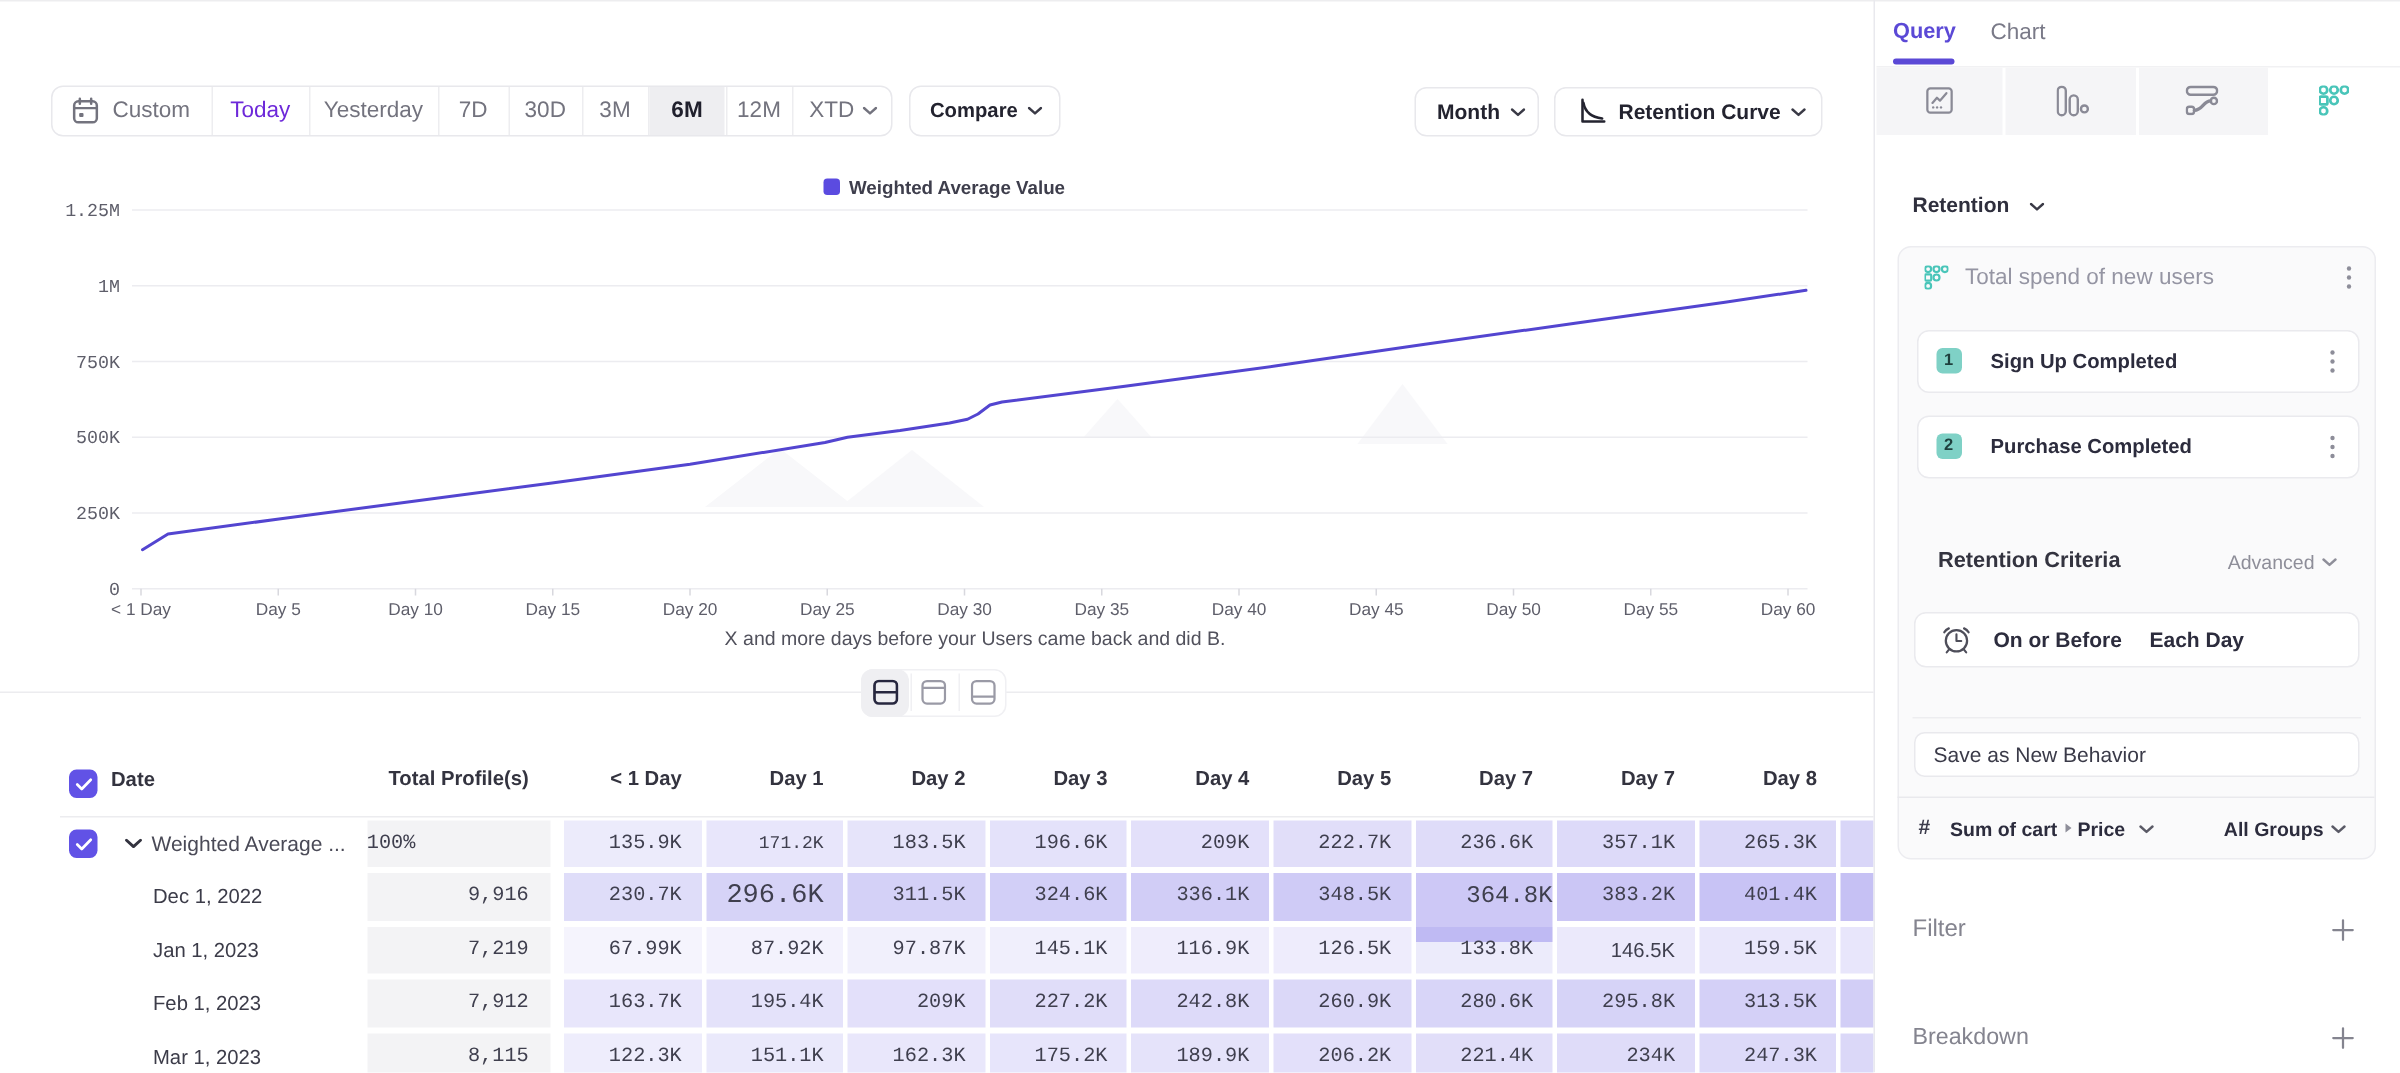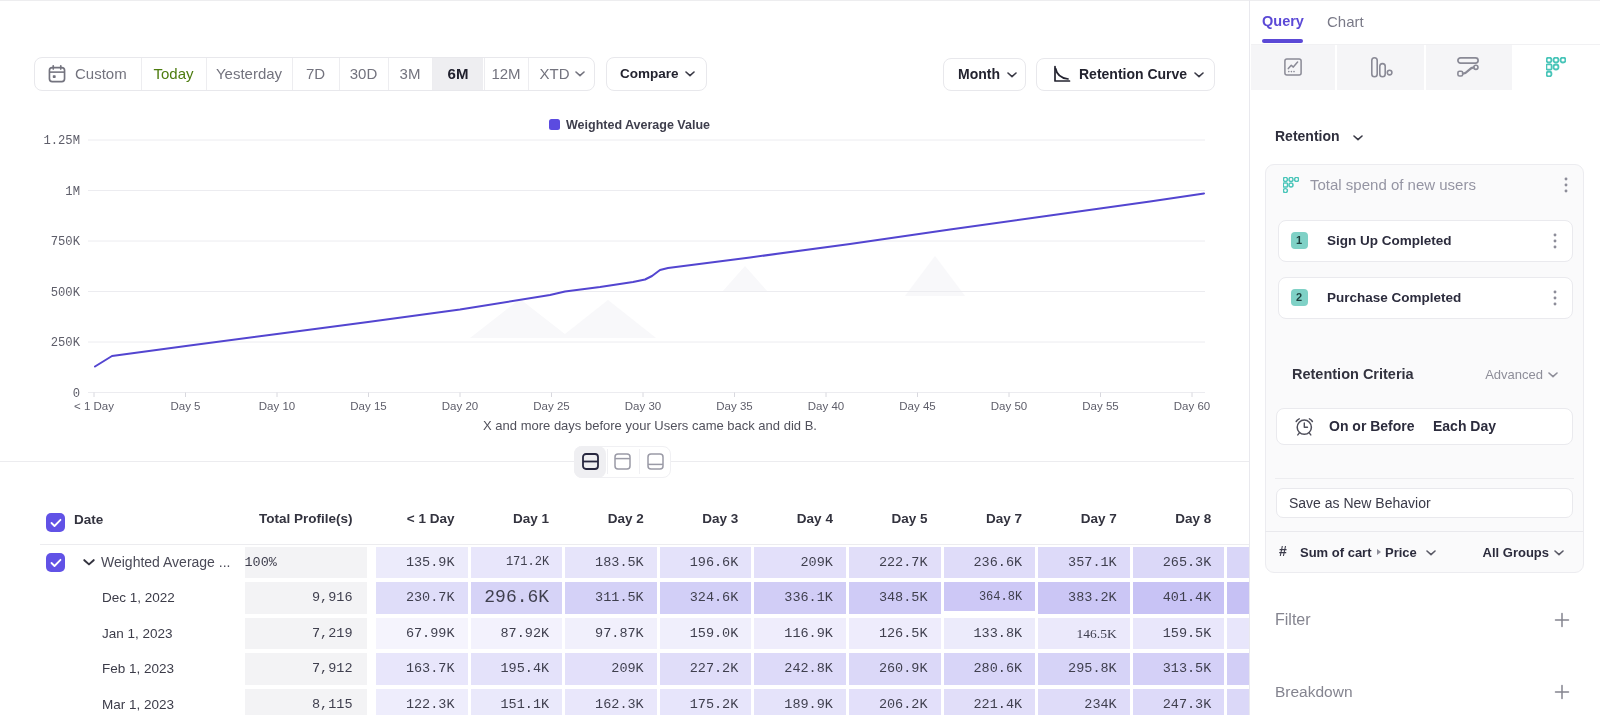--- a/index.html
+++ b/index.html
@@ -11,21 +11,21 @@
 <div style="position:absolute;left:0;top:0;width:1249px;height:715px;overflow:hidden">
 <div style="position:absolute;left:34px;top:56.5px;width:561px;height:34px;border:1px solid #e8e8ec;border-radius:8px;box-sizing:border-box;background:#fff"></div>
       <svg style="position:absolute;left:47px;top:64px" width="20" height="20" viewBox="0 0 18 18" fill="none">
         <rect x="2.2" y="3.2" width="13.6" height="12.6" rx="2.5" stroke="#73737e" stroke-width="1.5"></rect>
         <path d="M5.6 1.6v3M12.4 1.6v3" stroke="#73737e" stroke-width="1.5" stroke-linecap="round"></path>
         <path d="M2.5 7.3h13" stroke="#73737e" stroke-width="1.4"></path>
         <rect x="5.2" y="10.2" width="2.6" height="2.4" rx="0.6" fill="#73737e"></rect>
       </svg>
       <div style="position:absolute;top:56.5px;height:34px;line-height:34px;text-align:center;font-size:15px;left:75px;width:62px;color:#73737e;text-align:left">Custom</div>
       <div style="position:absolute;left:141px;top:57.5px;width:1px;height:32px;background:#ededf0"></div>
-      <div style="position:absolute;top:56.5px;height:34px;line-height:34px;text-align:center;font-size:15px;left:141px;width:65px;color:#4d7c0f">Today</div>
+      <div style="position:absolute;top:56.5px;height:34px;line-height:34px;text-align:center;font-size:15px;left:141px;width:65px;color:#6d28d9">Today</div>
       <div style="position:absolute;left:206px;top:57.5px;width:1px;height:32px;background:#ededf0"></div>
       <div style="position:absolute;top:56.5px;height:34px;line-height:34px;text-align:center;font-size:15px;left:206px;width:86px;color:#73737e">Yesterday</div>
       <div style="position:absolute;left:292px;top:57.5px;width:1px;height:32px;background:#ededf0"></div>
       <div style="position:absolute;top:56.5px;height:34px;line-height:34px;text-align:center;font-size:15px;left:292px;width:47px;color:#73737e">7D</div>
       <div style="position:absolute;left:339px;top:57.5px;width:1px;height:32px;background:#ededf0"></div>
       <div style="position:absolute;top:56.5px;height:34px;line-height:34px;text-align:center;font-size:15px;left:339px;width:49px;color:#73737e">30D</div>
       <div style="position:absolute;left:388px;top:57.5px;width:1px;height:32px;background:#ededf0"></div>
       <div style="position:absolute;top:56.5px;height:34px;line-height:34px;text-align:center;font-size:15px;left:388px;width:44px;color:#73737e">3M</div>
       <div style="position:absolute;left:432px;top:57.5px;width:1px;height:32px;background:#ededf0"></div>
       <div style="position:absolute;left:433px;top:57.5px;width:50px;height:32px;background:#eeeef1"></div>
@@ -157,34 +157,34 @@
       <div style="position:absolute;left:1132.8px;top:546.5px;width:91.5px;height:31.5px;background:rgba(90,76,224,0.221);line-height:31.5px;text-align:right;padding-right:13px;box-sizing:border-box;font-family:'Liberation Mono',monospace;font-size:13.5px;color:#3f3f4e">265.3K</div>
       <div style="position:absolute;left:1227.4px;top:546.5px;width:91.5px;height:31.5px;background:rgba(90,76,224,0.233);line-height:31.5px;text-align:right;padding-right:13px;box-sizing:border-box;font-family:'Liberation Mono',monospace;font-size:13.5px;color:#3f3f4e"></div>
       <div style="position:absolute;left:102px;top:582.0px;height:31.5px;line-height:31.5px;font-size:13.5px;color:#3c3c49">Dec 1, 2022</div>
       <div style="position:absolute;left:244.5px;top:582.0px;width:122px;height:31.5px;background:#f3f3f5;line-height:31.5px;text-align:right;padding-right:14px;box-sizing:border-box;font-family:'Liberation Mono',monospace;font-size:13.5px;color:#3f3f4e">9,916</div>
       <div style="position:absolute;left:376.0px;top:582.0px;width:91.5px;height:31.5px;background:rgba(90,76,224,0.192);line-height:31.5px;text-align:right;padding-right:13px;box-sizing:border-box;font-family:'Liberation Mono',monospace;font-size:13.5px;color:#3f3f4e">230.7K</div>
       <div style="position:absolute;left:470.6px;top:582.0px;width:91.5px;height:31.5px;background:rgba(90,76,224,0.247);line-height:31.5px;text-align:right;padding-right:13px;box-sizing:border-box;font-family:'Liberation Mono',monospace;font-size:18px;color:#3f3f4e">296.6K</div>
       <div style="position:absolute;left:565.2px;top:582.0px;width:91.5px;height:31.5px;background:rgba(90,76,224,0.260);line-height:31.5px;text-align:right;padding-right:13px;box-sizing:border-box;font-family:'Liberation Mono',monospace;font-size:13.5px;color:#3f3f4e">311.5K</div>
       <div style="position:absolute;left:659.8px;top:582.0px;width:91.5px;height:31.5px;background:rgba(90,76,224,0.271);line-height:31.5px;text-align:right;padding-right:13px;box-sizing:border-box;font-family:'Liberation Mono',monospace;font-size:13.5px;color:#3f3f4e">324.6K</div>
       <div style="position:absolute;left:754.4px;top:582.0px;width:91.5px;height:31.5px;background:rgba(90,76,224,0.280);line-height:31.5px;text-align:right;padding-right:13px;box-sizing:border-box;font-family:'Liberation Mono',monospace;font-size:13.5px;color:#3f3f4e">336.1K</div>
       <div style="position:absolute;left:849.0px;top:582.0px;width:91.5px;height:31.5px;background:rgba(90,76,224,0.290);line-height:31.5px;text-align:right;padding-right:13px;box-sizing:border-box;font-family:'Liberation Mono',monospace;font-size:13.5px;color:#3f3f4e">348.5K</div>
-      <div style="position:absolute;left:943.6px;top:582.0px;width:91.5px;height:29px;background:rgba(90,76,224,0.304);line-height:31.5px;text-align:right;padding-right:13px;box-sizing:border-box;font-family:'Liberation Mono',monospace;font-size:12px;color:#3f3f4e">364.8K</div>
+      <div style="position:absolute;left:943.6px;top:582.0px;width:91.5px;height:46px;background:rgba(90,76,224,0.304);line-height:31.5px;text-align:right;box-sizing:border-box;font-family:'Liberation Mono',monospace;font-size:16px;color:#3f3f4e">364.8K</div>
       <div style="position:absolute;left:1038.2px;top:582.0px;width:91.5px;height:31.5px;background:rgba(90,76,224,0.319);line-height:31.5px;text-align:right;padding-right:13px;box-sizing:border-box;font-family:'Liberation Mono',monospace;font-size:13.5px;color:#3f3f4e">383.2K</div>
       <div style="position:absolute;left:1132.8px;top:582.0px;width:91.5px;height:31.5px;background:rgba(90,76,224,0.334);line-height:31.5px;text-align:right;padding-right:13px;box-sizing:border-box;font-family:'Liberation Mono',monospace;font-size:13.5px;color:#3f3f4e">401.4K</div>
       <div style="position:absolute;left:1227.4px;top:582.0px;width:91.5px;height:31.5px;background:rgba(90,76,224,0.347);line-height:31.5px;text-align:right;padding-right:13px;box-sizing:border-box;font-family:'Liberation Mono',monospace;font-size:13.5px;color:#3f3f4e"></div>
       <div style="position:absolute;left:102px;top:617.5px;height:31.5px;line-height:31.5px;font-size:13.5px;color:#3c3c49">Jan 1, 2023</div>
       <div style="position:absolute;left:244.5px;top:617.5px;width:122px;height:31.5px;background:#f3f3f5;line-height:31.5px;text-align:right;padding-right:14px;box-sizing:border-box;font-family:'Liberation Mono',monospace;font-size:13.5px;color:#3f3f4e">7,219</div>
       <div style="position:absolute;left:376.0px;top:617.5px;width:91.5px;height:31.5px;background:rgba(90,76,224,0.057);line-height:31.5px;text-align:right;padding-right:13px;box-sizing:border-box;font-family:'Liberation Mono',monospace;font-size:13.5px;color:#3f3f4e">67.99K</div>
       <div style="position:absolute;left:470.6px;top:617.5px;width:91.5px;height:31.5px;background:rgba(90,76,224,0.073);line-height:31.5px;text-align:right;padding-right:13px;box-sizing:border-box;font-family:'Liberation Mono',monospace;font-size:13.5px;color:#3f3f4e">87.92K</div>
       <div style="position:absolute;left:565.2px;top:617.5px;width:91.5px;height:31.5px;background:rgba(90,76,224,0.082);line-height:31.5px;text-align:right;padding-right:13px;box-sizing:border-box;font-family:'Liberation Mono',monospace;font-size:13.5px;color:#3f3f4e">97.87K</div>
-      <div style="position:absolute;left:659.8px;top:617.5px;width:91.5px;height:31.5px;background:rgba(90,76,224,0.089);line-height:31.5px;text-align:right;padding-right:13px;box-sizing:border-box;font-family:'Liberation Mono',monospace;font-size:13.5px;color:#3f3f4e">159.0K</div>
+      <div style="position:absolute;left:659.8px;top:617.5px;width:91.5px;height:31.5px;background:rgba(90,76,224,0.089);line-height:31.5px;text-align:right;padding-right:13px;box-sizing:border-box;font-family:'Liberation Mono',monospace;font-size:13.5px;color:#3f3f4e">145.1K</div>
       <div style="position:absolute;left:754.4px;top:617.5px;width:91.5px;height:31.5px;background:rgba(90,76,224,0.097);line-height:31.5px;text-align:right;padding-right:13px;box-sizing:border-box;font-family:'Liberation Mono',monospace;font-size:13.5px;color:#3f3f4e">116.9K</div>
       <div style="position:absolute;left:849.0px;top:617.5px;width:91.5px;height:31.5px;background:rgba(90,76,224,0.105);line-height:31.5px;text-align:right;padding-right:13px;box-sizing:border-box;font-family:'Liberation Mono',monospace;font-size:13.5px;color:#3f3f4e">126.5K</div>
       <div style="position:absolute;left:943.6px;top:617.5px;width:91.5px;height:31.5px;background:rgba(90,76,224,0.112);line-height:31.5px;text-align:right;padding-right:13px;box-sizing:border-box;font-family:'Liberation Mono',monospace;font-size:13.5px;color:#3f3f4e">133.8K</div>
-      <div style="position:absolute;left:1038.2px;top:617.5px;width:91.5px;height:31.5px;background:rgba(90,76,224,0.122);line-height:31.5px;text-align:right;padding-right:13px;box-sizing:border-box;font-family:Liberation Serif, serif;font-size:13.5px;color:#3f3f4e">146.5K</div>
+      <div style="position:absolute;left:1038.2px;top:617.5px;width:91.5px;height:31.5px;background:rgba(90,76,224,0.122);line-height:31.5px;text-align:right;padding-right:13px;box-sizing:border-box;font-family:Liberation Sans, sans-serif;font-size:13.5px;color:#3f3f4e">146.5K</div>
       <div style="position:absolute;left:1132.8px;top:617.5px;width:91.5px;height:31.5px;background:rgba(90,76,224,0.133);line-height:31.5px;text-align:right;padding-right:13px;box-sizing:border-box;font-family:'Liberation Mono',monospace;font-size:13.5px;color:#3f3f4e">159.5K</div>
       <div style="position:absolute;left:1227.4px;top:617.5px;width:91.5px;height:31.5px;background:rgba(90,76,224,0.142);line-height:31.5px;text-align:right;padding-right:13px;box-sizing:border-box;font-family:'Liberation Mono',monospace;font-size:13.5px;color:#3f3f4e"></div>
       <div style="position:absolute;left:102px;top:653.0px;height:31.5px;line-height:31.5px;font-size:13.5px;color:#3c3c49">Feb 1, 2023</div>
       <div style="position:absolute;left:244.5px;top:653.0px;width:122px;height:31.5px;background:#f3f3f5;line-height:31.5px;text-align:right;padding-right:14px;box-sizing:border-box;font-family:'Liberation Mono',monospace;font-size:13.5px;color:#3f3f4e">7,912</div>
       <div style="position:absolute;left:376.0px;top:653.0px;width:91.5px;height:31.5px;background:rgba(90,76,224,0.136);line-height:31.5px;text-align:right;padding-right:13px;box-sizing:border-box;font-family:'Liberation Mono',monospace;font-size:13.5px;color:#3f3f4e">163.7K</div>
       <div style="position:absolute;left:470.6px;top:653.0px;width:91.5px;height:31.5px;background:rgba(90,76,224,0.163);line-height:31.5px;text-align:right;padding-right:13px;box-sizing:border-box;font-family:'Liberation Mono',monospace;font-size:13.5px;color:#3f3f4e">195.4K</div>
       <div style="position:absolute;left:565.2px;top:653.0px;width:91.5px;height:31.5px;background:rgba(90,76,224,0.174);line-height:31.5px;text-align:right;padding-right:13px;box-sizing:border-box;font-family:'Liberation Mono',monospace;font-size:13.5px;color:#3f3f4e">209K</div>
       <div style="position:absolute;left:659.8px;top:653.0px;width:91.5px;height:31.5px;background:rgba(90,76,224,0.189);line-height:31.5px;text-align:right;padding-right:13px;box-sizing:border-box;font-family:'Liberation Mono',monospace;font-size:13.5px;color:#3f3f4e">227.2K</div>
       <div style="position:absolute;left:754.4px;top:653.0px;width:91.5px;height:31.5px;background:rgba(90,76,224,0.202);line-height:31.5px;text-align:right;padding-right:13px;box-sizing:border-box;font-family:'Liberation Mono',monospace;font-size:13.5px;color:#3f3f4e">242.8K</div>
       <div style="position:absolute;left:849.0px;top:653.0px;width:91.5px;height:31.5px;background:rgba(90,76,224,0.217);line-height:31.5px;text-align:right;padding-right:13px;box-sizing:border-box;font-family:'Liberation Mono',monospace;font-size:13.5px;color:#3f3f4e">260.9K</div>

